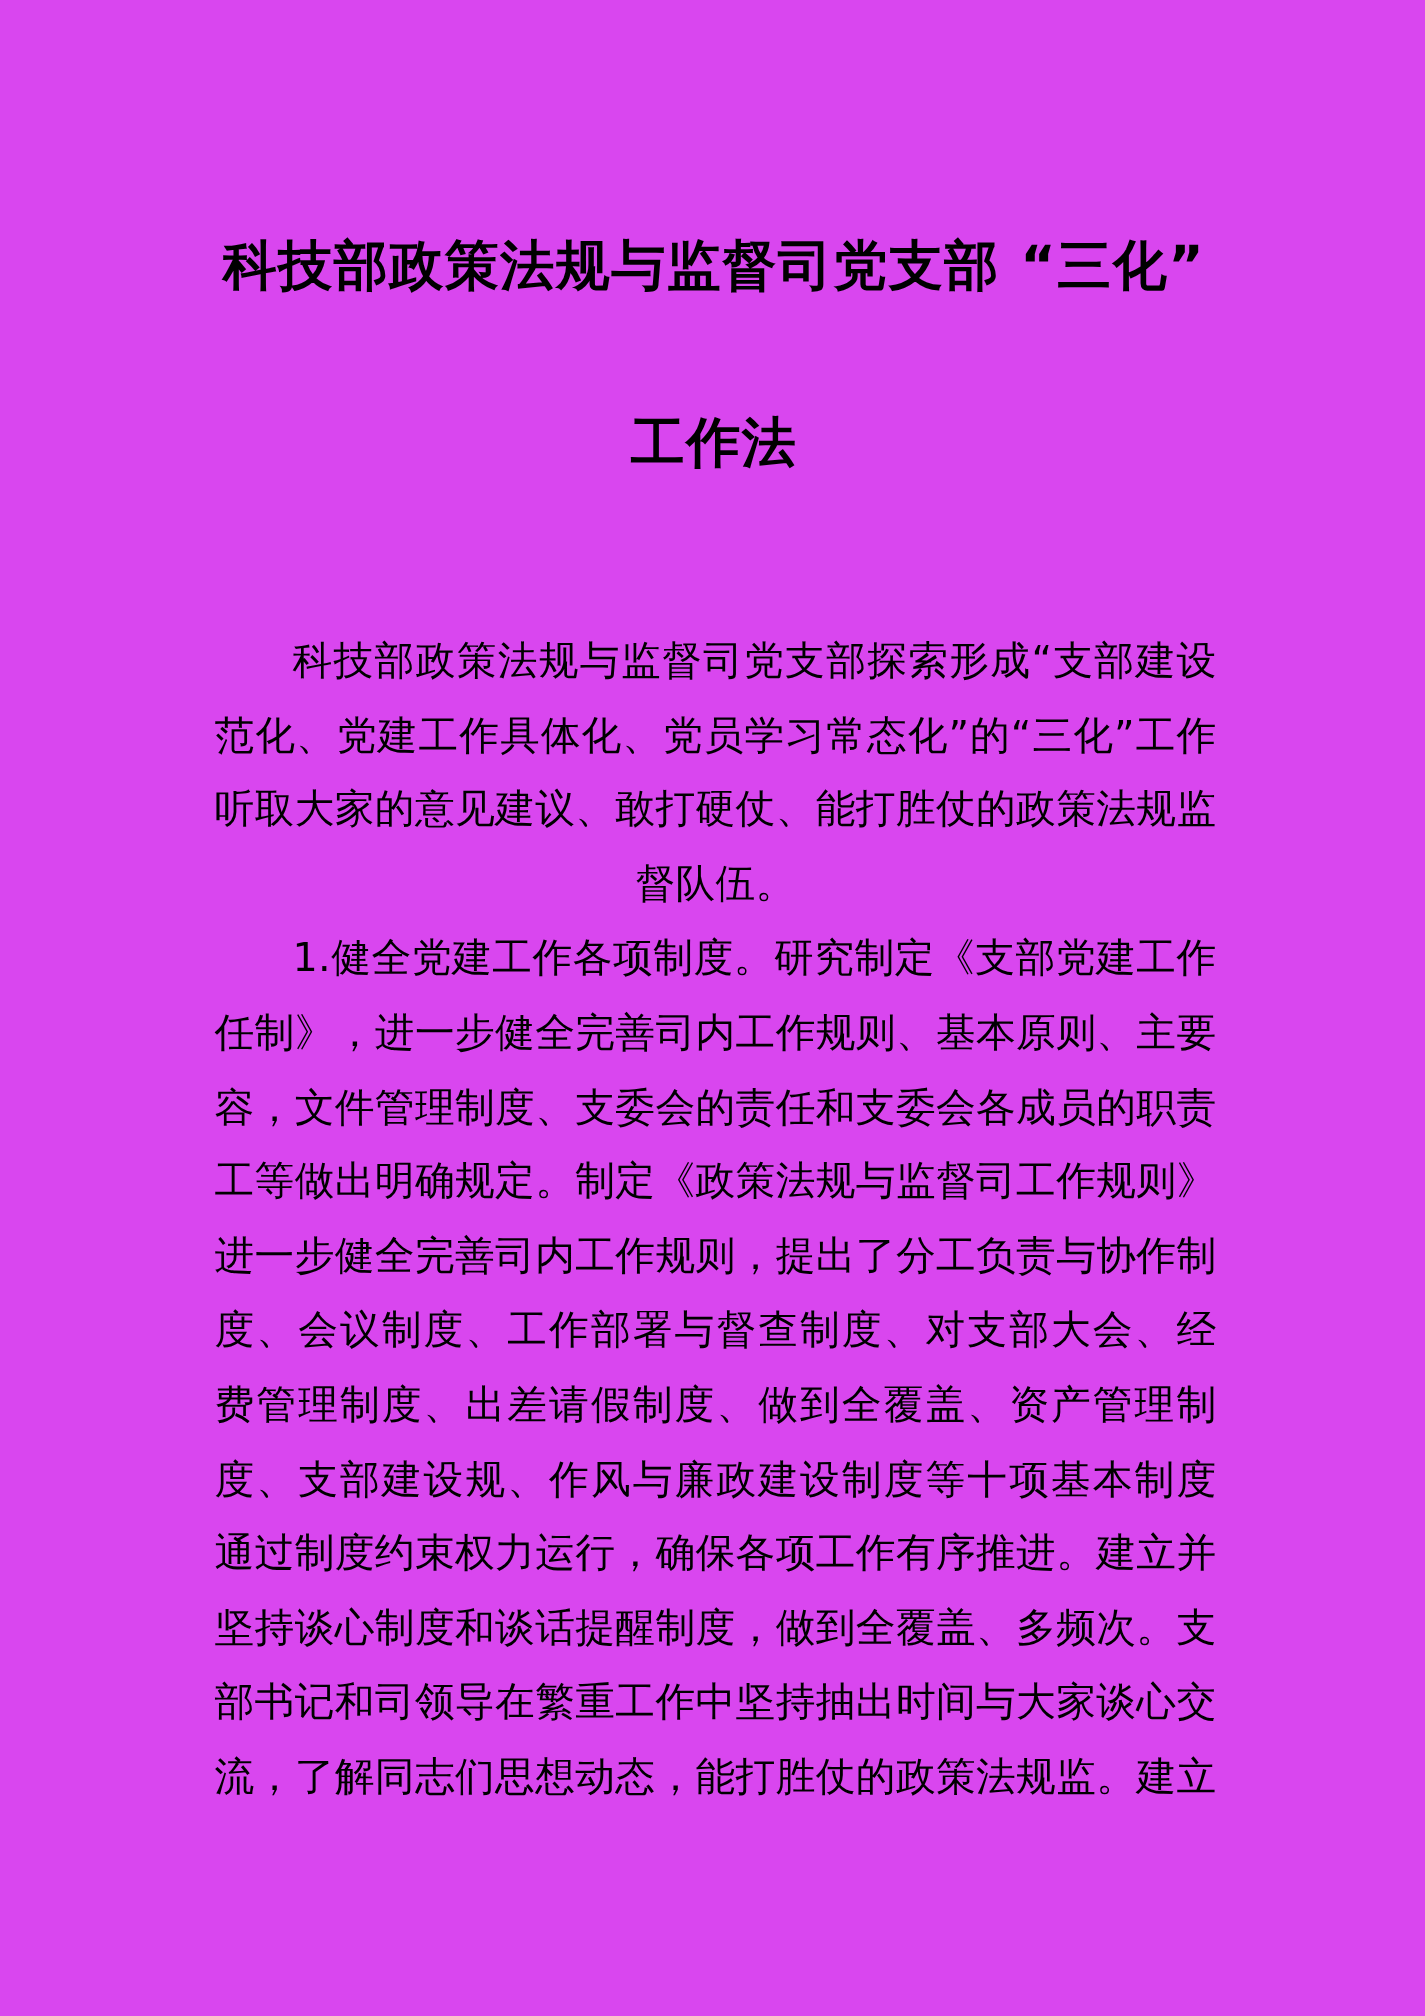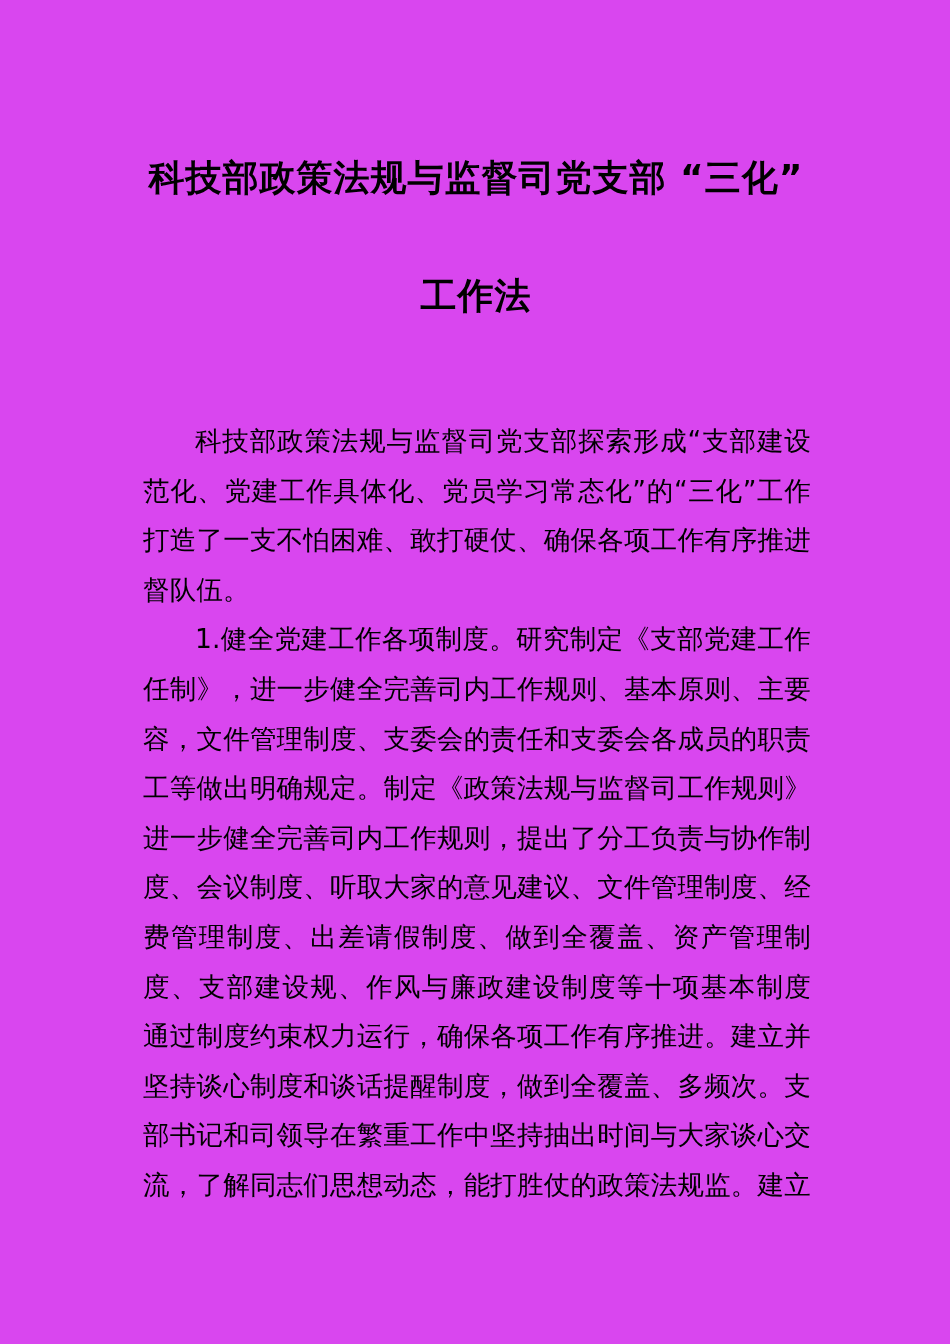--- a/index.html
+++ b/index.html
@@ -37,20 +37,21 @@
     top: 416px;
     left: 143px;
     width: 668px;
     font-size: 26.5px;
     line-height: 49.6px;
     letter-spacing: 0.2px;
   }
   .line {
     height: 49.6px;
     overflow: hidden;
+    text-align: center;
   }
   .line.fill {
     text-align: justify;
     text-align-last: justify;
   }
   .line.indent {
     text-indent: 52px;
   }
 </style>
 </head>
@@ -61,31 +62,31 @@
   <div class="doc-title">
     <div class="title-line">科技部政策法规与监督司党支部 “三化”</div>
     <div class="title-line">工作法</div>
   </div>
 
   <div class="doc-body">
 
     <div class="para">
       <div class="line indent fill">科技部政策法规与监督司党支部探索形成“支部建设规</div>
       <div class="line fill">范化、党建工作具体化、党员学习常态化”的“三化”工作法，</div>
-      <div class="line fill">打造了一支不怕困难、敢打硬仗、确保各项工作有序推进</div>
+      <div class="line fill">听取大家的意见建议、敢打硬仗、能打胜仗的政策法规监</div>
       <div class="line">督队伍。</div>
     </div>
 
     <div class="para">
       <div class="line indent fill">1.健全党建工作各项制度。研究制定《支部党建工作责</div>
       <div class="line fill">任制》，进一步健全完善司内工作规则、基本原则、主要内</div>
       <div class="line fill">容，文件管理制度、支委会的责任和支委会各成员的职责分</div>
       <div class="line fill">工等做出明确规定。制定《政策法规与监督司工作规则》</div>
       <div class="line fill">进一步健全完善司内工作规则，提出了分工负责与协作制</div>
-      <div class="line fill">度、会议制度、听取大家的意见建议、文件管理制度、经</div>
+      <div class="line fill">度、会议制度、工作部署与督查制度、对支部大会、经</div>
       <div class="line fill">费管理制度、出差请假制度、做到全覆盖、资产管理制</div>
       <div class="line fill">度、支部建设规、作风与廉政建设制度等十项基本制度</div>
       <div class="line fill">通过制度约束权力运行，确保各项工作有序推进。建立并</div>
       <div class="line fill">坚持谈心制度和谈话提醒制度，做到全覆盖、多频次。支</div>
       <div class="line fill">部书记和司领导在繁重工作中坚持抽出时间与大家谈心交</div>
       <div class="line fill">流，了解同志们思想动态，能打胜仗的政策法规监。建立了</div>
     </div>
 
   </div>
 

